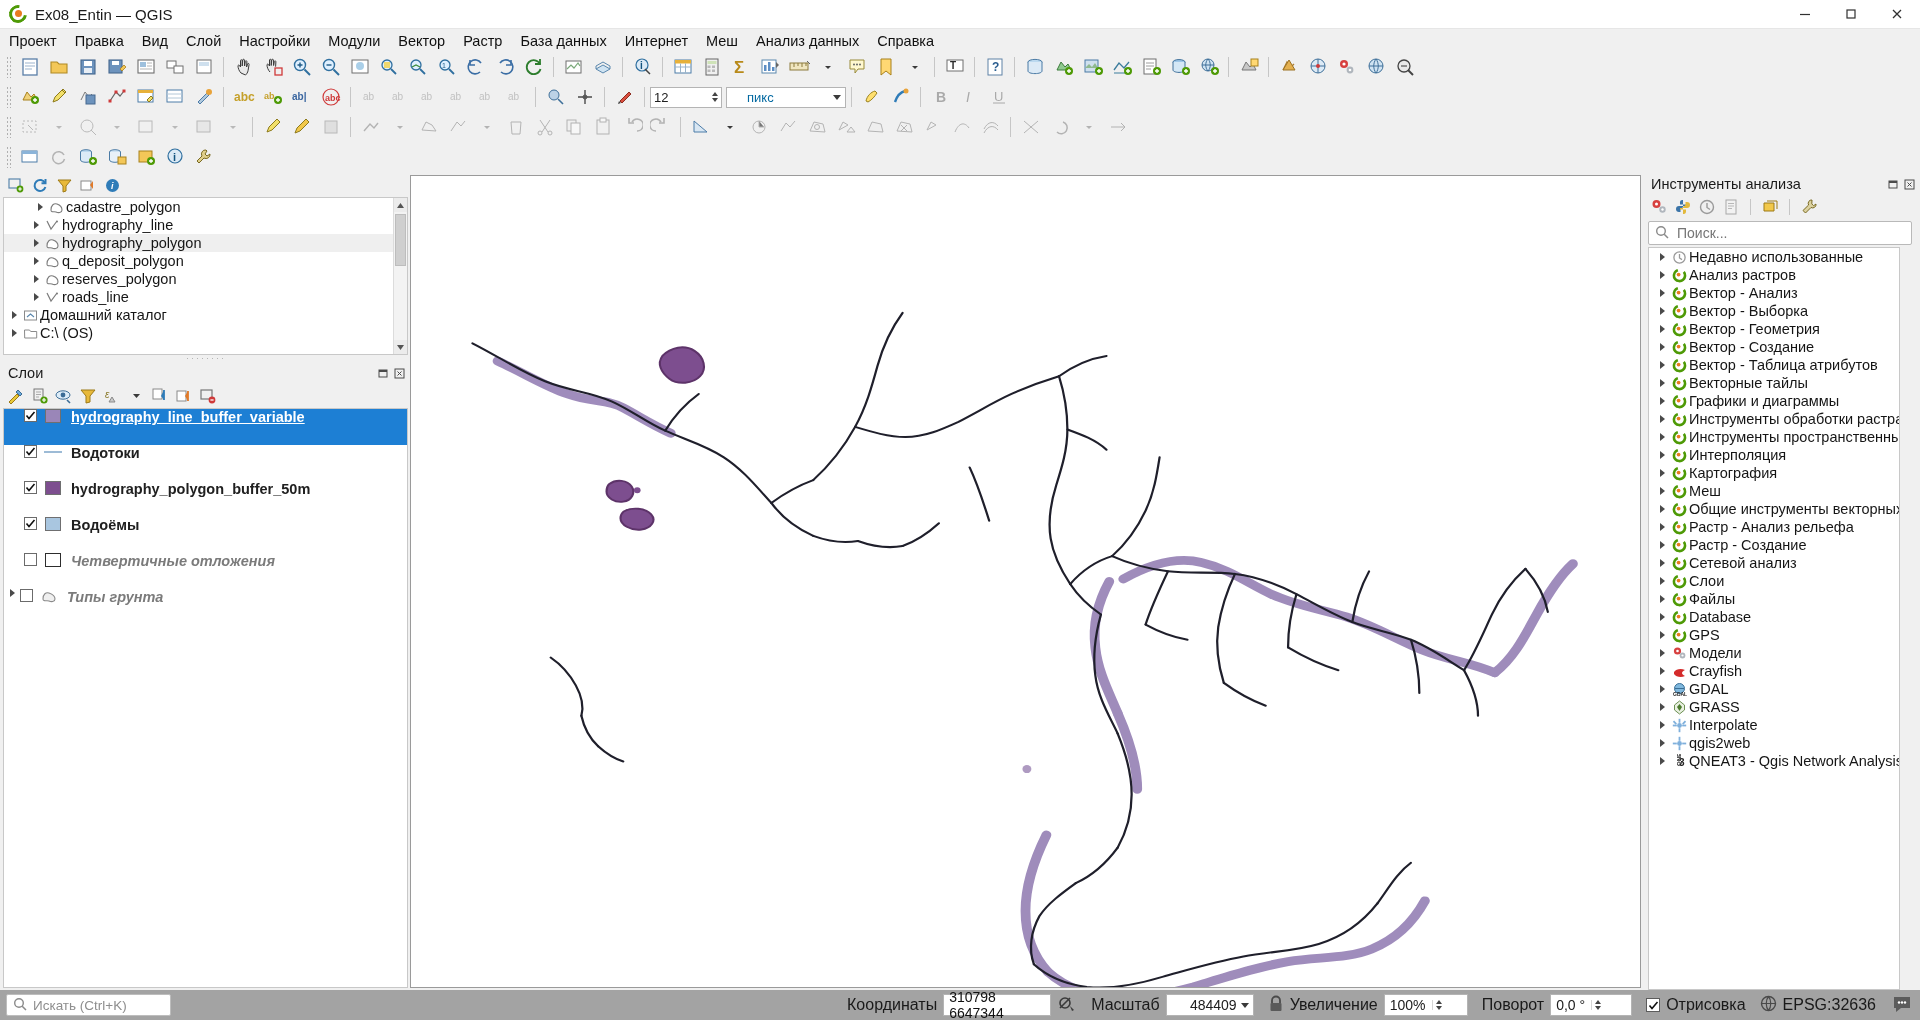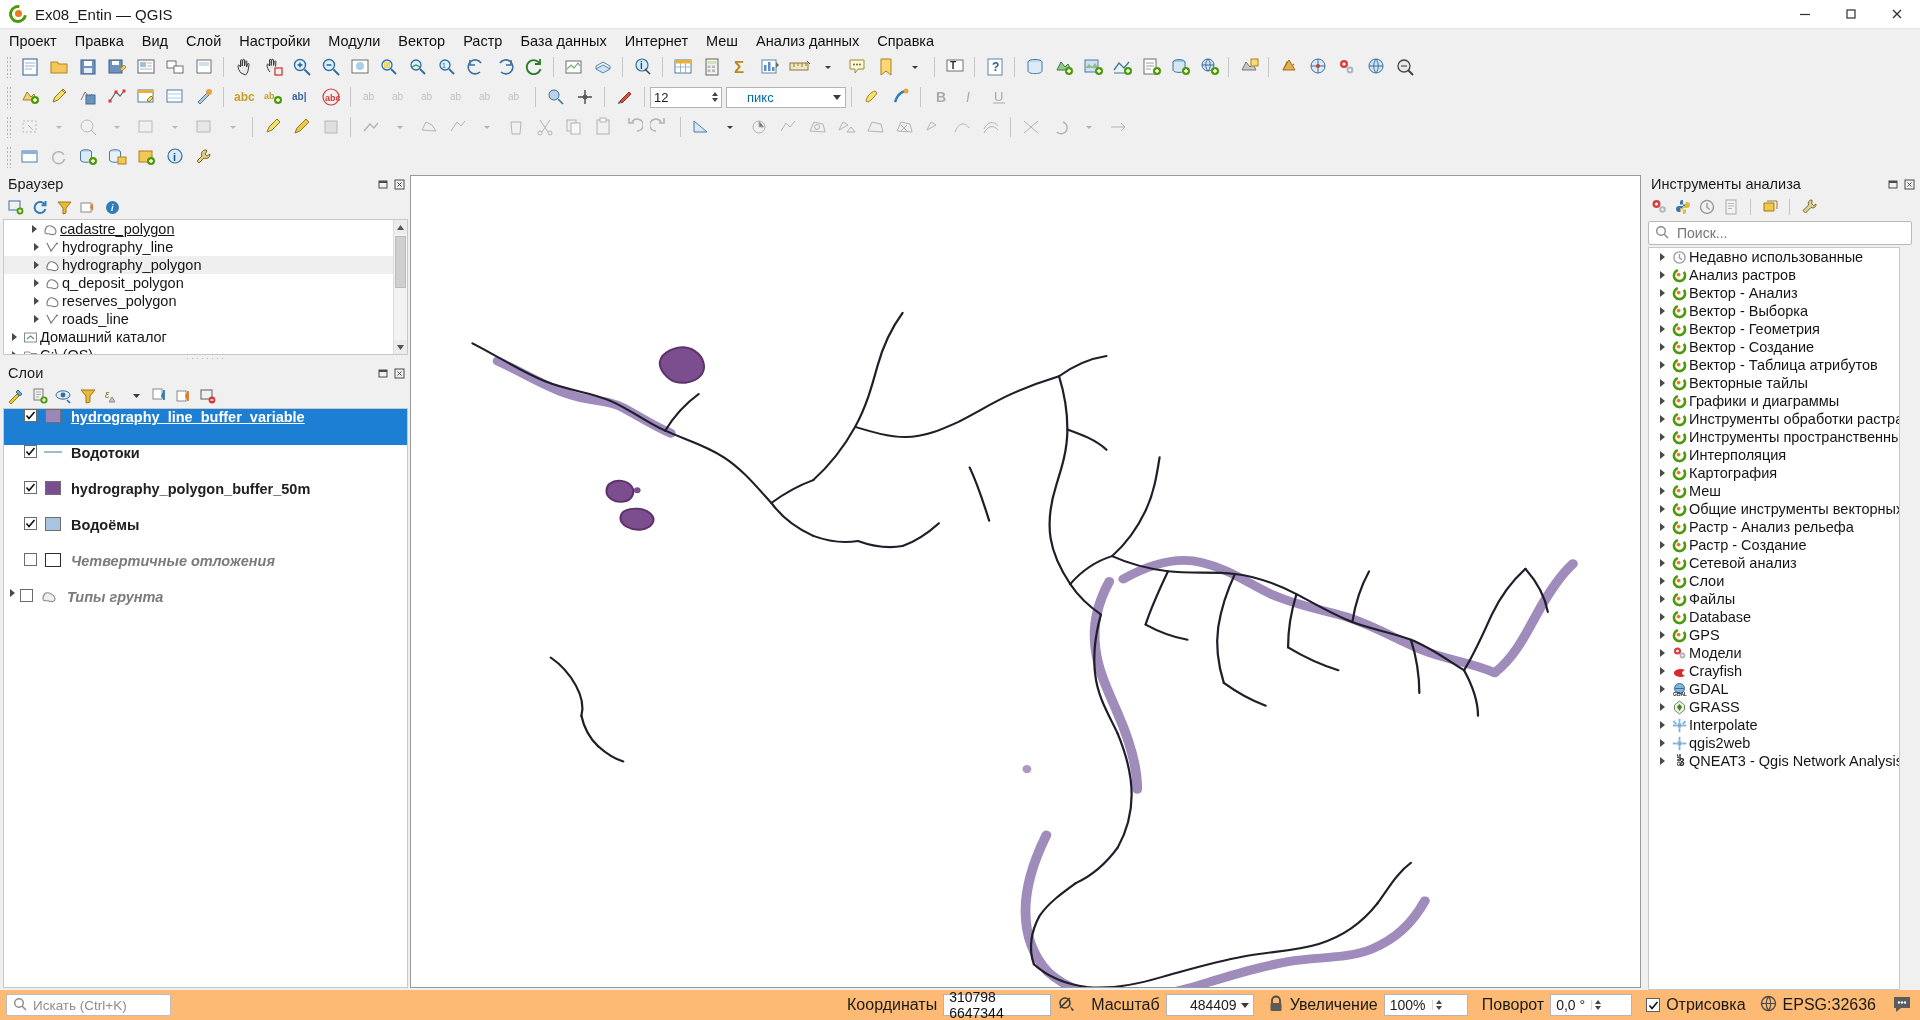--- a/index.html
+++ b/index.html
@@ -106,21 +106,21 @@
   .algtree { flex:1; background:#fff; border:1px solid #c8c8c8; margin:0 20px 0 5px; overflow:hidden; }
   .arow { height:18px; display:flex; align-items:center; font-size:14.5px; color:#151515; white-space:nowrap; padding-left:6px; }
   .aw { width:14px; display:flex; justify-content:center; flex:none; }
   .aw::after { content:""; border-left:5px solid #4a4a4a; border-top:4px solid transparent; border-bottom:4px solid transparent; }
   .aicon { width:20px; display:flex; justify-content:center; align-items:center; flex:none; }
   .notice { margin:3px 4px 2px 5px; background:#c6dcf5; border:1px solid #8fb8e0; padding:2px 5px;
             font-size:13.5px; color:#1a3a6b; line-height:16px; }
   .notice a { color:#0b3fb5; text-decoration:underline; }
 
   
-  .statusbar { height:30px; flex:none; display:flex; align-items:center; background:#fdba74; padding:0 6px; gap:6px; }
+  .statusbar { height:30px; flex:none; display:flex; align-items:center; background:#a3a3a3; padding:0 6px; gap:6px; }
   .sb-search { width:165px; height:22px; border:1px solid #bdbdbd; background:#fff; border-radius:2px;
                display:flex; align-items:center; gap:6px; padding:0 6px; font-size:13.5px; color:#8e8e8e; }
   .sb-spacer { flex:1; }
   .sb-label { font-size:16px; color:#1a1a1a; white-space:nowrap; }
   .sb-field { height:22px; border:1px solid #b4b4b4; background:#fff; display:flex; align-items:center;
               padding:0 5px; font-size:14px; color:#101010; }
   .sb-combo { height:22px; border:1px solid #b4b4b4; background:#fff; display:flex; align-items:center;
               padding:0 16px 0 5px; font-size:14px; position:relative;justify-content:flex-end; }
   .sb-combo .arrow { position:absolute; right:4px; top:50%; margin-top:-2px;
                      border-left:4px solid transparent; border-right:4px solid transparent; border-top:5px solid #3a3a3a; }
@@ -910,35 +910,20 @@
           </svg>
       </div>
     </div>
   </div>
 
   <div class="body">
 
     <div class="leftdock">
 
       <div class="browser-pane">
-        <div class="panel-title">
-          <span class="pt-text">Браузер</span>
-          <span class="pt-btn">
-            <svg width="11" height="11" viewBox="0 0 11 11">
-                <rect x="1" y="2" width="8" height="7" fill="none" stroke="#4a4a4a"></rect>
-                <rect x="1" y="2" width="8" height="2" fill="#4a4a4a"></rect>
-              </svg>
-          </span>
-          <span class="pt-btn">
-            <svg width="11" height="11" viewBox="0 0 11 11">
-                <rect x="1" y="1" width="9" height="9" fill="none" stroke="#4a4a4a"></rect>
-                <path d="M3.5 3.5l4 4M7.5 3.5l-4 4" stroke="#4a4a4a"></path>
-              </svg>
-          </span>
-        </div>
         <div class="panel-toolbar">
           <span class="ptool">
             <svg width="17" height="17" viewBox="0 0 17 17">
                 <rect x="1" y="2" width="11" height="9" fill="none" stroke="#5a87ad" stroke-width="1.2"></rect>
                 <circle cx="12" cy="12" r="3.4" fill="#4e9a06"></circle>
                 <path d="M12 10.2v3.6M10.2 12h3.6" stroke="#fff" stroke-width="1.2"></path>
               </svg>
           </span>
           <span class="ptool">
             <svg width="17" height="17" viewBox="0 0 17 17">
@@ -958,21 +943,21 @@
               </svg>
           </span>
           <span class="ptool">
             <svg width="17" height="17" viewBox="0 0 17 17">
                 <circle cx="8.5" cy="8.5" r="6.5" fill="#2f7cb8"></circle>
                 <text x="7" y="12" font-size="9" fill="#fff" font-style="italic" font-weight="bold">i</text>
               </svg>
           </span>
         </div>
         <div class="tree">
-          <div class="trow" style="padding-left:24px;text-decoration:underline;">
+          <div class="trow" style="padding-left:30px;">
             <span class="tw"></span>
             <span class="ticon">
               <svg width="15" height="13" viewBox="0 0 15 13">
                   <path d="M2 9c0-5 3-7 6-6s5 3 5 6-4 3-6 2-5 1-5-2z" fill="#fff" stroke="#7c7c7c" stroke-width="1.1"></path>
                 </svg>
             </span>
             <span>cadastre_polygon</span>
           </div>
           <div class="trow" style="padding-left:26px;">
             <span class="tw"></span>

